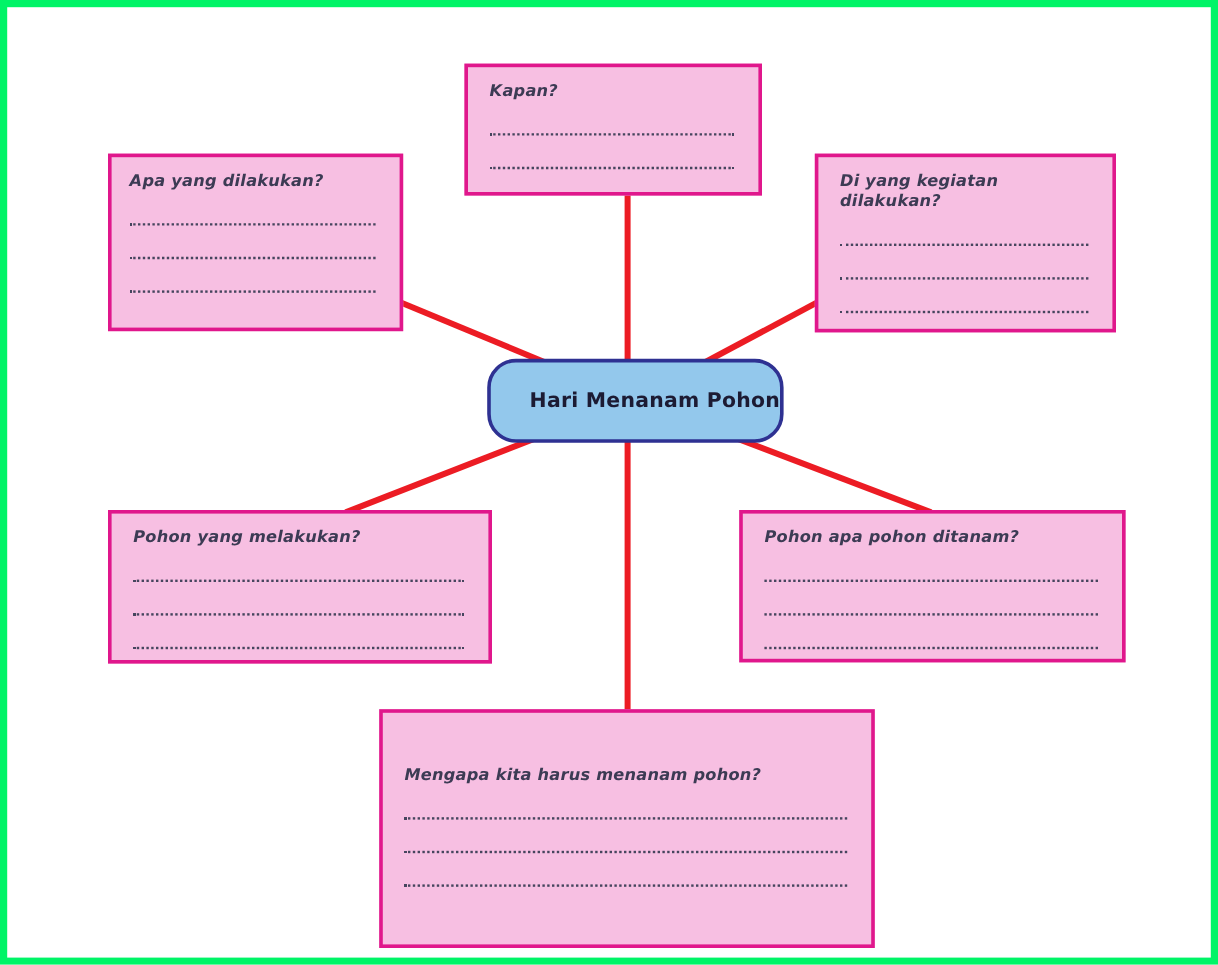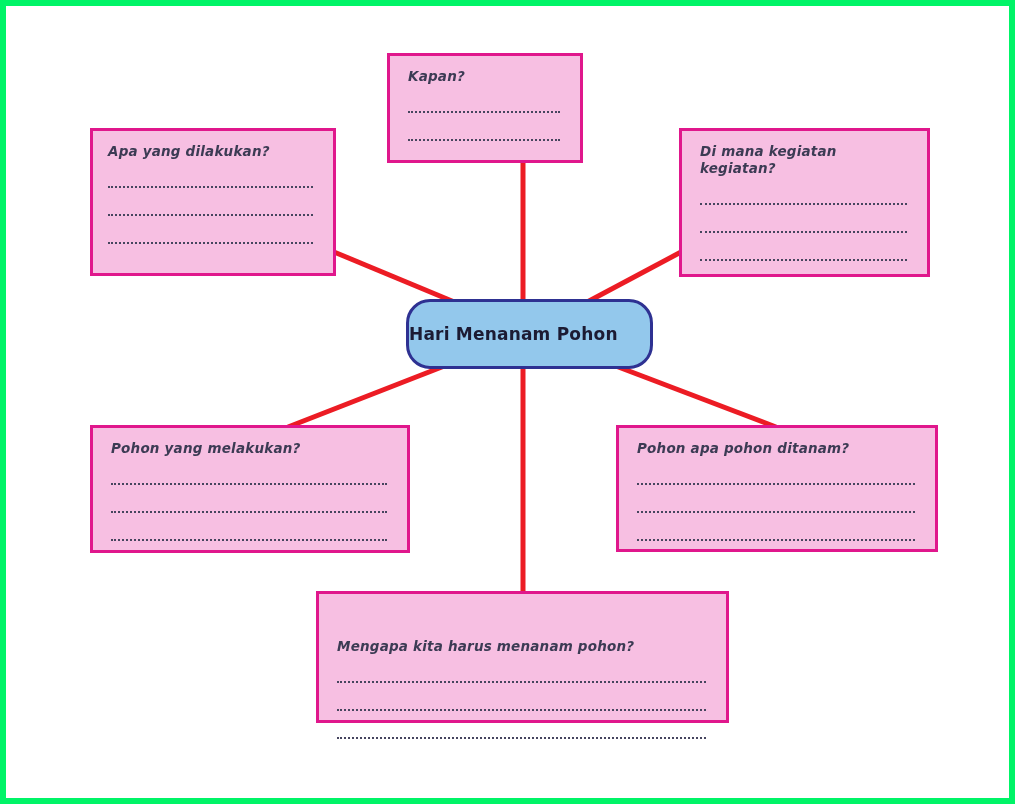--- a/index.html
+++ b/index.html
@@ -38,38 +38,38 @@
     font-size: 13.5px;
     line-height: 17px;
     letter-spacing: 0.2px;
   }
   .dot-line {
     height: 0;
     border-top: 2px dotted #46455e;
     margin-top: 26px;
   }
   
-  .node--kapan   { left: 381px; top:  47px; width: 196px; height: 110px; }
+  .node--kapan   { left: 381px; top:  47px; width: 248px; height: 110px; }
   .node--apa     { left:  84px; top: 122px; width: 246px; height: 148px; padding-left: 15px; }
   .node--dimana  { left: 673px; top: 122px; width: 251px; height: 149px; }
   .node--siapa   { left:  84px; top: 419px; width: 320px; height: 128px; }
   .node--pohon   { left: 610px; top: 419px; width: 322px; height: 127px; }
-  .node--mengapa { left: 310px; top: 585px; width: 413px; height: 132px; padding-top: 44px; }
+  .node--mengapa { left: 310px; top: 585px; width: 413px; height: 199px; padding-top: 44px; }
   .center-node {
     position: absolute;
     z-index: 3;
     left: 400px; top: 293px;
     width: 247px; height: 70px;
     box-sizing: border-box;
     background: #93c8ec;
     border: 3px solid #2e3192;
     border-radius: 24px;
     display: flex;
     align-items: center;
-    justify-content: flex-start;
+    justify-content: flex-end;
     font-weight: bold;
     font-size: 17px;
     color: #1c1b33;
     letter-spacing: 0.2px;
   }
 </style>
 </head>
 <body>
 
 <div class="page">
@@ -94,21 +94,21 @@
   <div class="node node--apa">
     <span class="node-title">Apa yang dilakukan?</span>
     <div class="lines">
         <div class="dot-line"></div>
         <div class="dot-line"></div>
         <div class="dot-line"></div>
       </div>
   </div>
 
   <div class="node node--dimana">
-    <span class="node-title">Di mana kegiatan kegiatan?</span>
+    <span class="node-title">Di yang kegiatan dilakukan?</span>
     <div class="lines">
         <div class="dot-line"></div>
         <div class="dot-line"></div>
         <div class="dot-line"></div>
       </div>
   </div>
 
   <div class="node node--siapa">
     <span class="node-title">Pohon yang melakukan?</span>
     <div class="lines">

